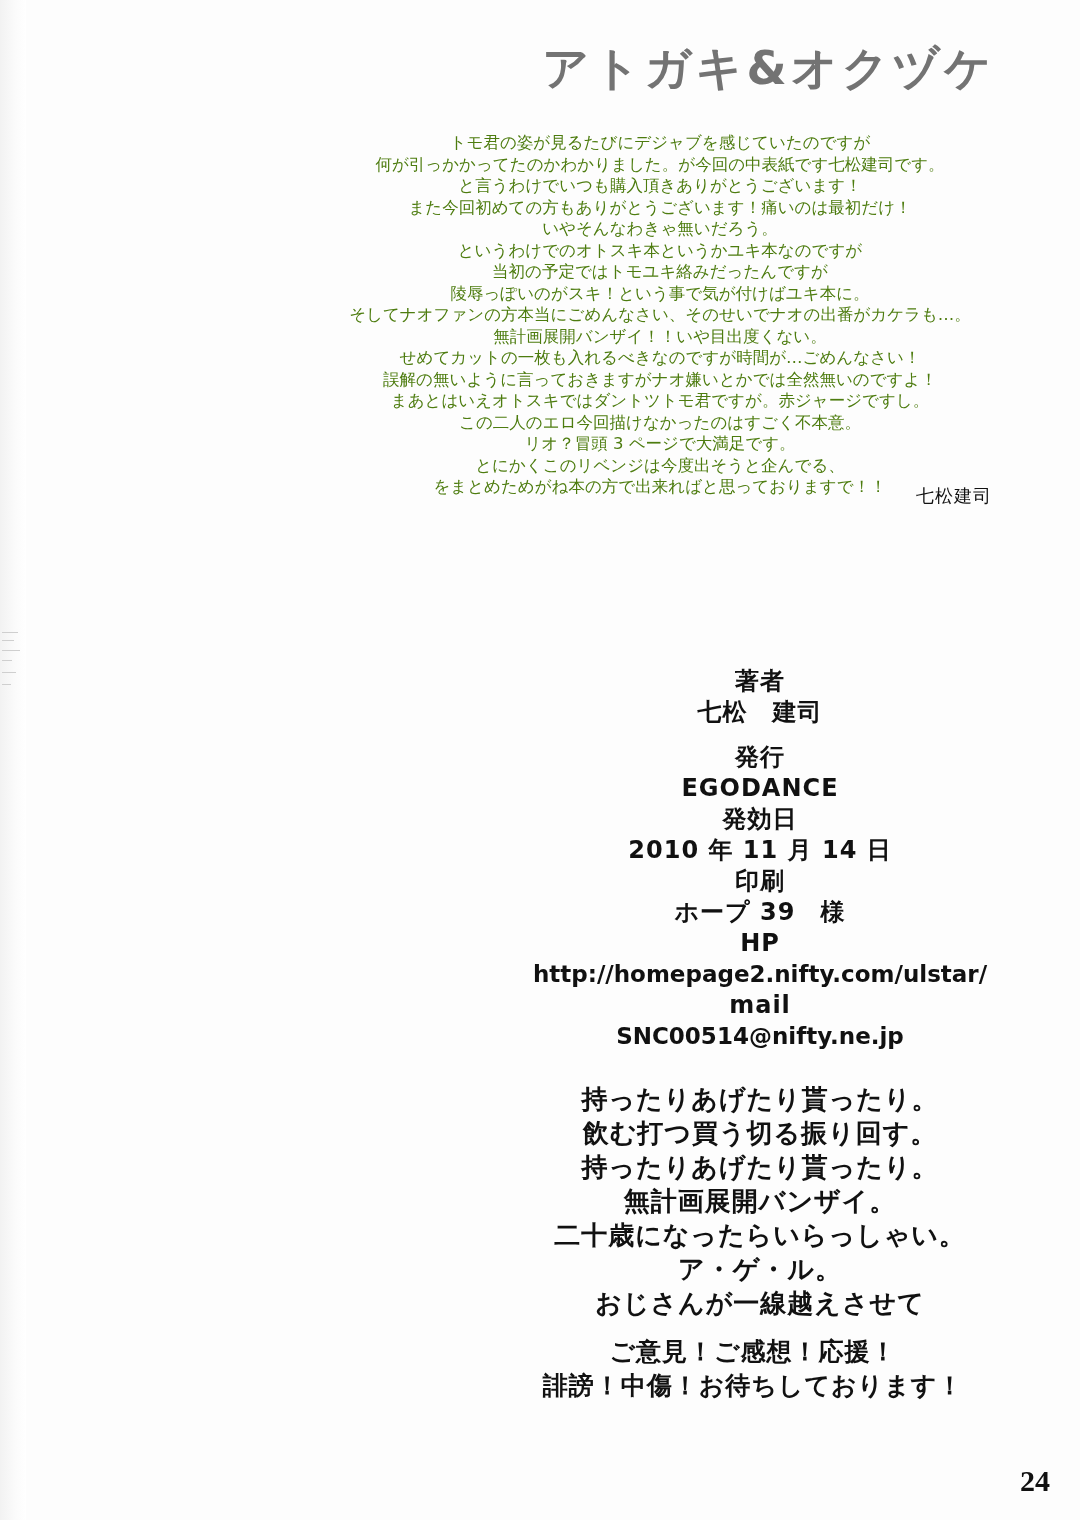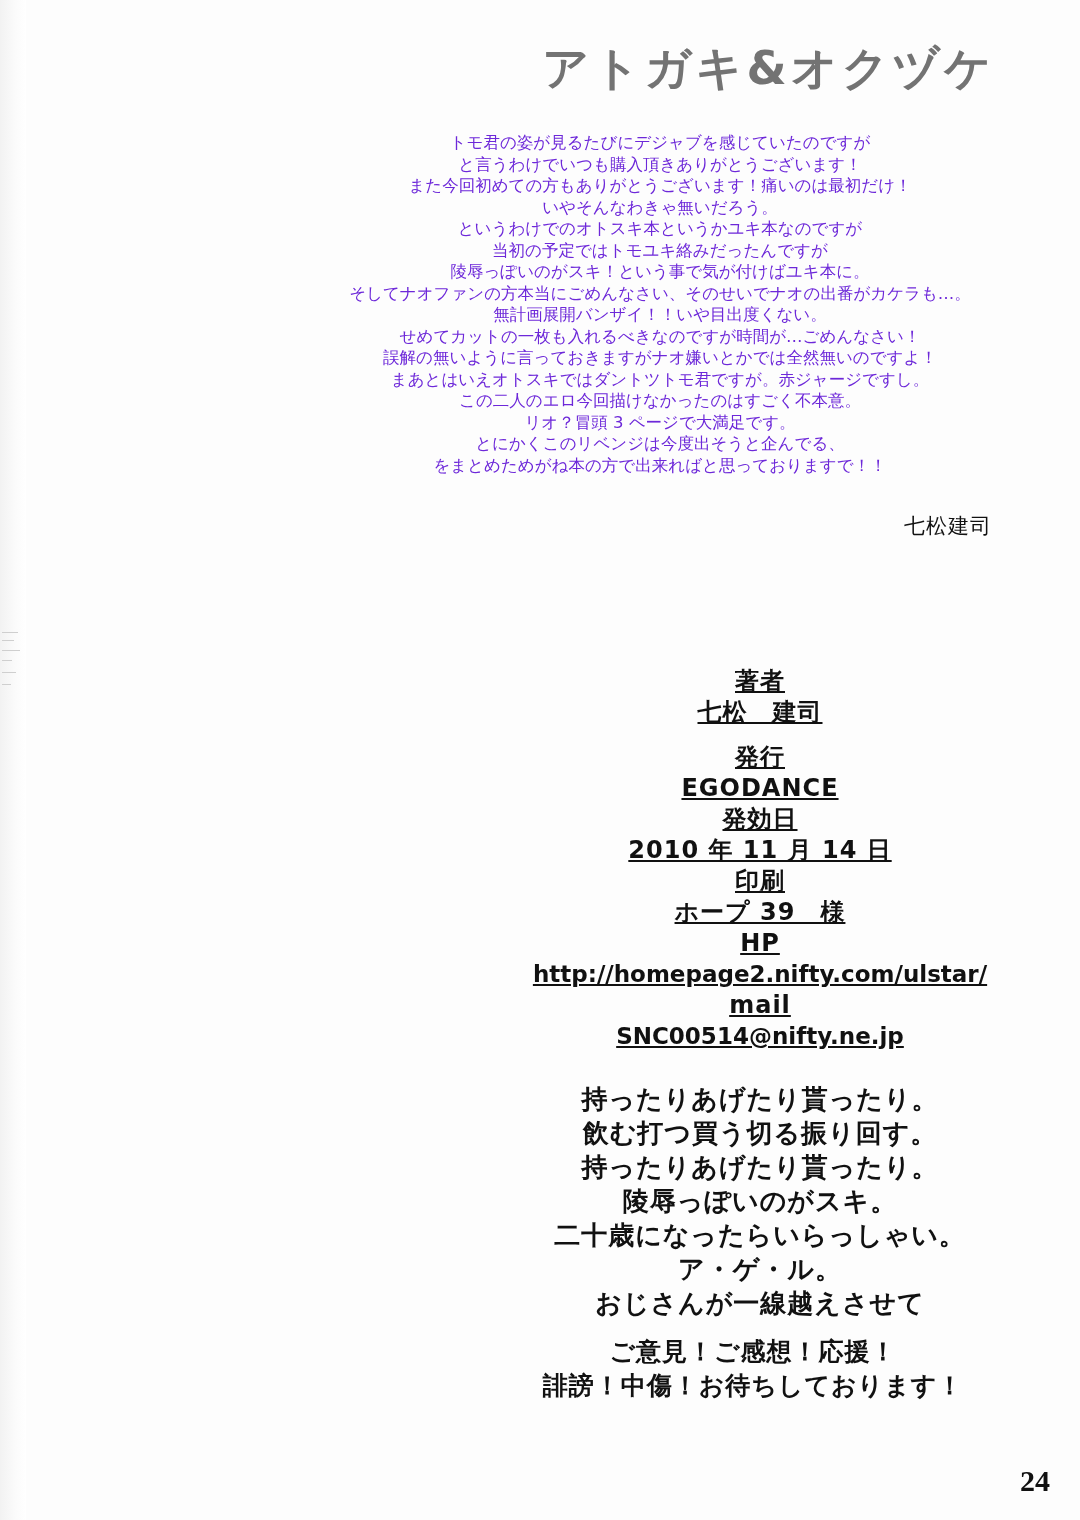--- a/index.html
+++ b/index.html
@@ -52,46 +52,45 @@
   }
 
   .afterword {
     position: absolute;
     top: 132px;
     left: 330px;
     width: 660px;
     text-align: center;
     font-size: 16.5px;
     line-height: 21.5px;
-    color: #6d28d9;
+    color: #4d7c0f;
   }
   .afterword .ln {
     display: block;
     white-space: nowrap;
   }
 
   .signature {
     position: absolute;
-    top: 512px;
+    top: 484px;
     right: 88px;
-    font-size: 21px;
+    font-size: 18px;
     letter-spacing: 1px;
   }
 
   .colophon {
     position: absolute;
     top: 666px;
     right: 85px;
     width: 470px;
     text-align: center;
     font-size: 24px;
     line-height: 31px;
     font-weight: 700;
     letter-spacing: 1px;
-    text-decoration: underline;
   }
   .colophon .ln { display: block; white-space: nowrap; }
   .colophon .gap { display: block; height: 14px; }
   .colophon .url { font-size: 23px; letter-spacing: 0px; }
   .colophon .mono { font-family: "DejaVu Sans", sans-serif; }
 
   .warning {
     position: absolute;
     top: 1082px;
     right: 85px;
@@ -137,20 +136,21 @@
     <div class="edge-mark" style="top:650px;width:18px;"></div>
     <div class="edge-mark" style="top:660px;width:10px;"></div>
     <div class="edge-mark" style="top:672px;width:14px;"></div>
     <div class="edge-mark" style="top:684px;width:9px;"></div>
   </div>
 
   <div class="title">アトガキ&amp;オクヅケ</div>
 
   <div class="afterword">
     <span class="ln">トモ君の姿が見るたびにデジャブを感じていたのですが</span>
+    <span class="ln">何が引っかかってたのかわかりました。が今回の中表紙です七松建司です。</span>
     <span class="ln">と言うわけでいつも購入頂きありがとうございます！</span>
     <span class="ln">また今回初めての方もありがとうございます！痛いのは最初だけ！</span>
     <span class="ln">いやそんなわきゃ無いだろう。</span>
     <span class="ln">というわけでのオトスキ本というかユキ本なのですが</span>
     <span class="ln">当初の予定ではトモユキ絡みだったんですが</span>
     <span class="ln">陵辱っぽいのがスキ！という事で気が付けばユキ本に。</span>
     <span class="ln">そしてナオファンの方本当にごめんなさい、そのせいでナオの出番がカケラも…。</span>
     <span class="ln">無計画展開バンザイ！！いや目出度くない。</span>
     <span class="ln">せめてカットの一枚も入れるべきなのですが時間が…ごめんなさい！</span>
     <span class="ln">誤解の無いように言っておきますがナオ嫌いとかでは全然無いのですよ！</span>
@@ -176,21 +176,21 @@
     <span class="ln">HP</span>
     <span class="ln url mono">http://homepage2.nifty.com/ulstar/</span>
     <span class="ln">mail</span>
     <span class="ln url mono">SNC00514@nifty.ne.jp</span>
   </div>
 
   <div class="warning">
     <span class="ln">持ったりあげたり貰ったり。</span>
     <span class="ln">飲む打つ買う切る振り回す。</span>
     <span class="ln">持ったりあげたり貰ったり。</span>
-    <span class="ln">陵辱っぽいのがスキ。</span>
+    <span class="ln">無計画展開バンザイ。</span>
     <span class="ln">二十歳になったらいらっしゃい。</span>
     <span class="ln">ア・ゲ・ル。</span>
     <span class="ln">おじさんが一線越えさせて</span>
   </div>
 
   <div class="closing">
     <span class="ln">ご意見！ご感想！応援！</span>
     <span class="ln">誹謗！中傷！お待ちしております！</span>
   </div>
 

